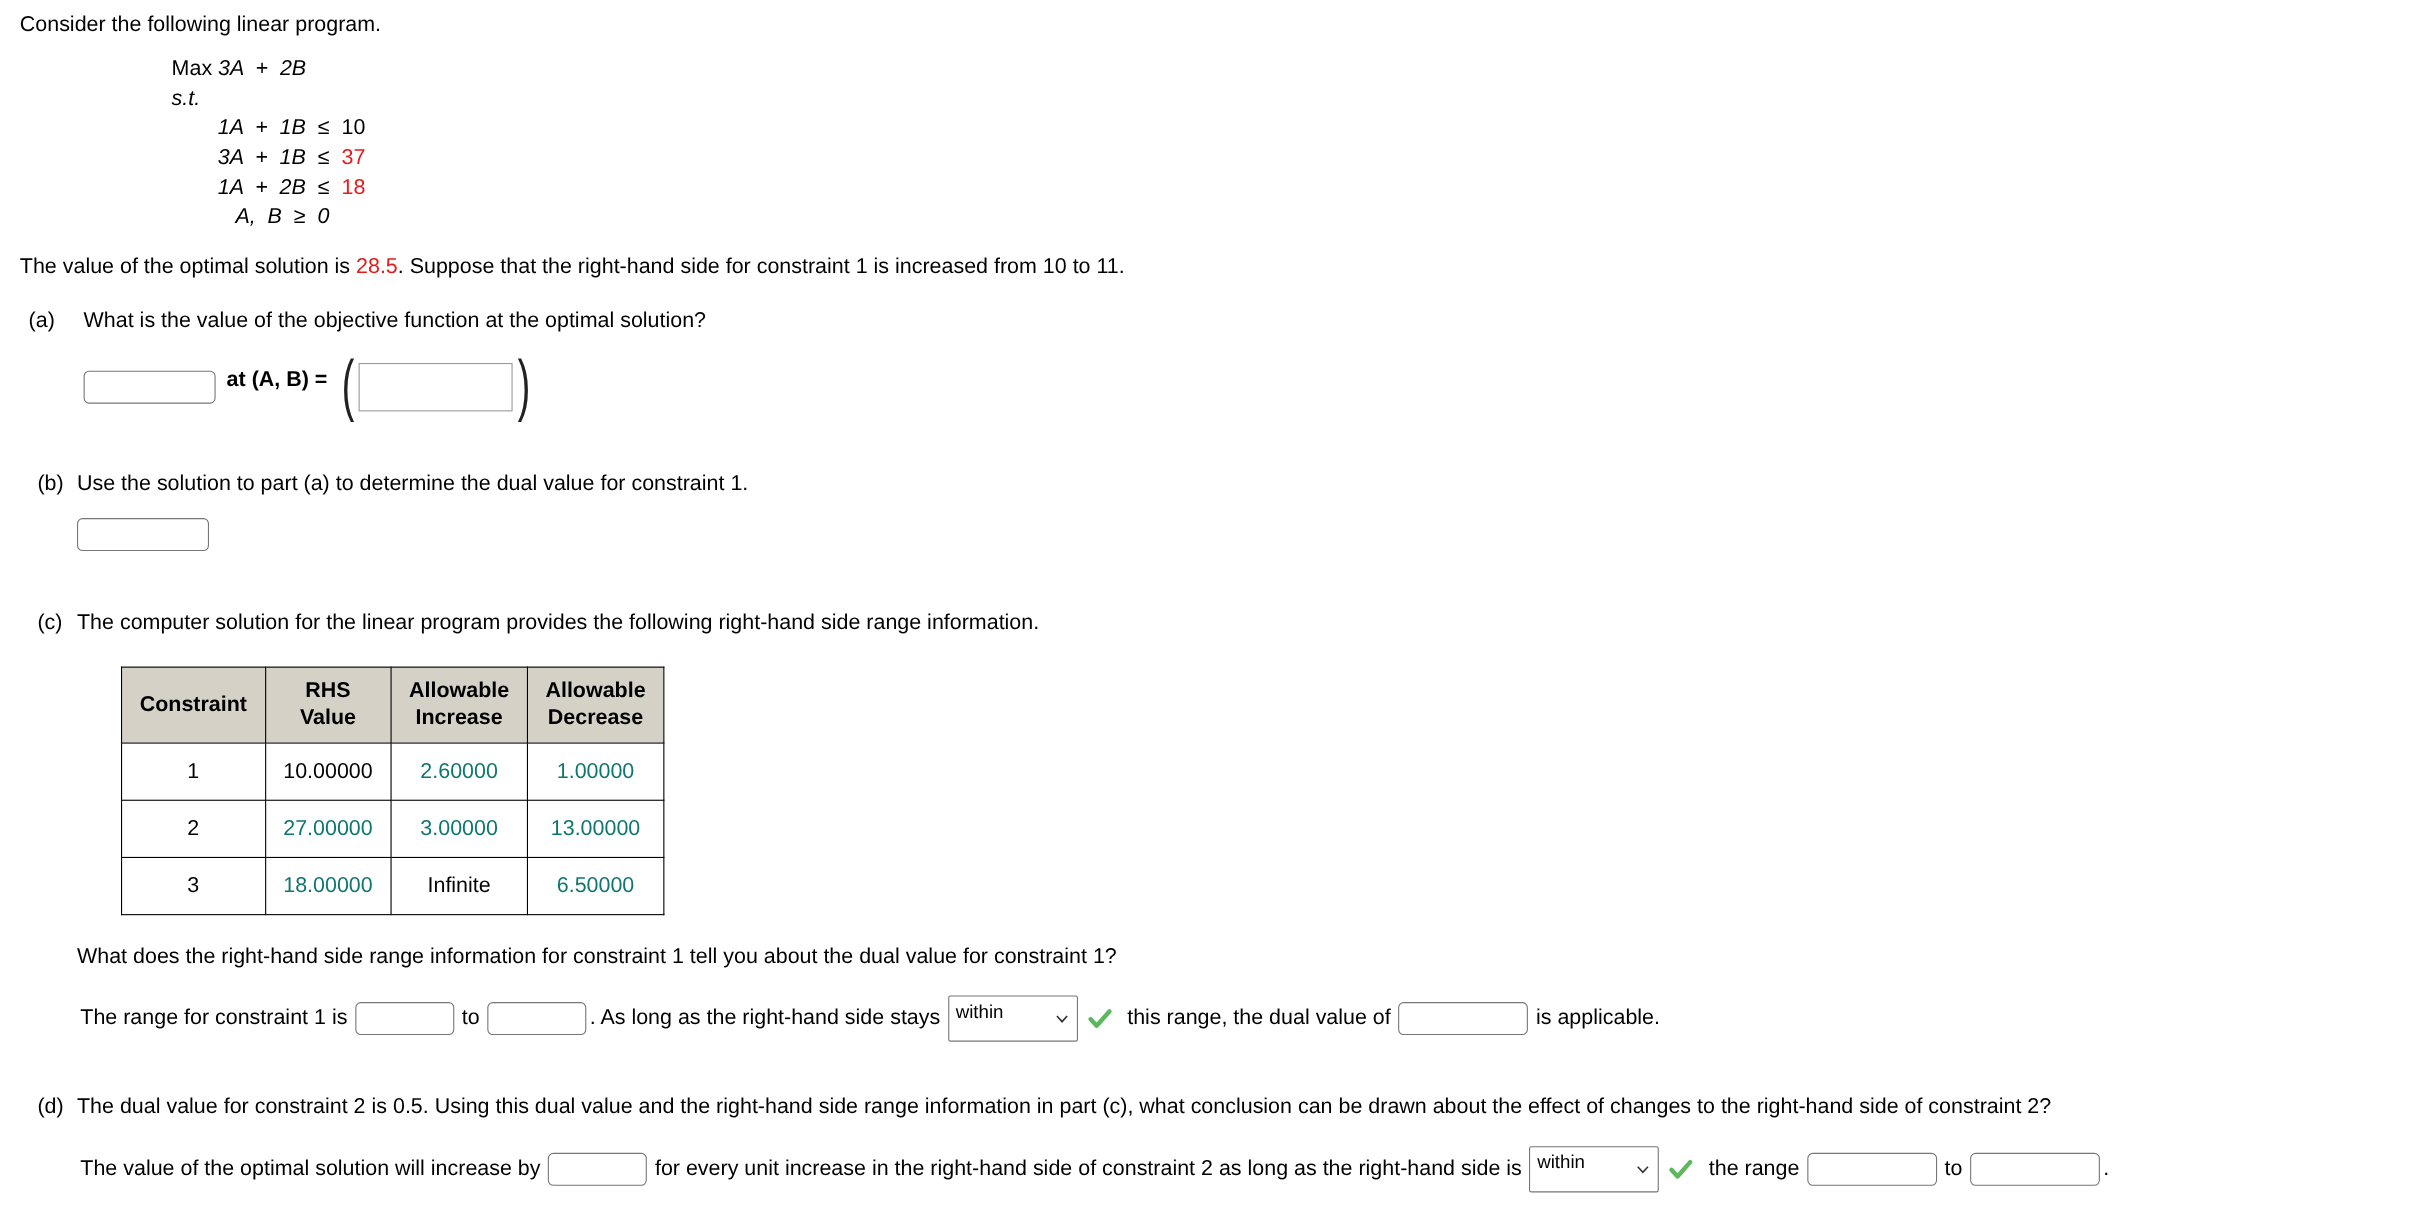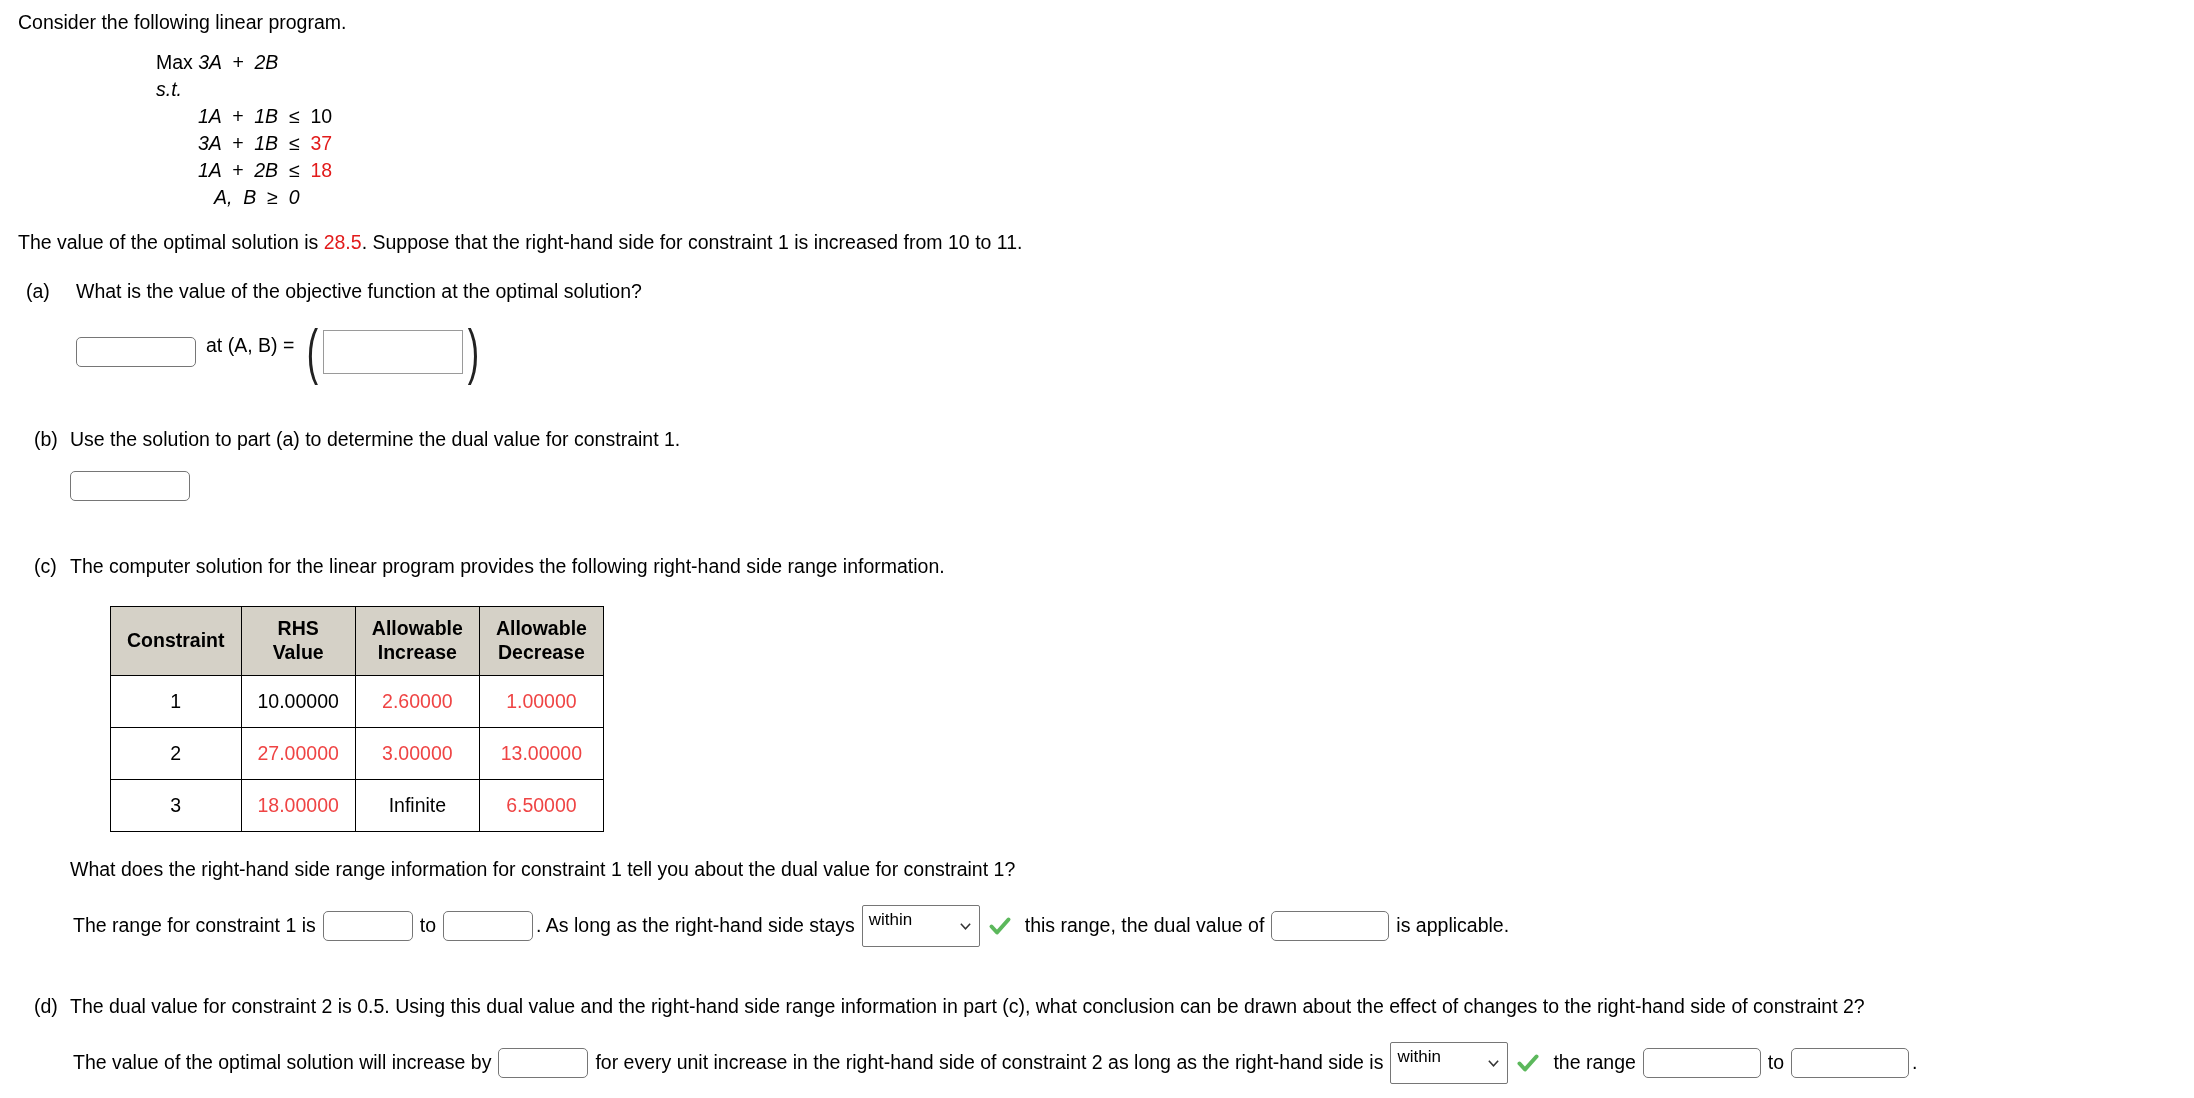--- a/index.html
+++ b/index.html
@@ -87,20 +87,21 @@
   .answer-row {
     margin-top: 26px;
     display: flex;
     align-items: center;
     gap: 0;
     font-size: 19.5px;
   }
   .answer-row .at-text {
     margin: 0 8px 12px 10px;
     white-space: nowrap;
+    font-weight: bold;
   }
   .paren {
     font-size: 62px;
     line-height: 0.72;
     font-weight: 300;
     display: inline-block;
     transform: scaleX(0.55);
     color: #222;
   }
   .paren-wrap {
@@ -125,21 +126,21 @@
     line-height: 1.22;
     font-size: 19.5px;
   }
   table.rhs td {
     border: 1px solid #000000;
     text-align: center;
     padding: 14px 16px;
     background: #ffffff;
     font-size: 19.5px;
   }
-  table.rhs td.red { color: #ef4444; }
+  table.rhs td.red { color: #0f766e; }
 
   
   .sel {
     display: inline-block;
     vertical-align: middle;
     position: relative;
     border: 1px solid #767676;
     border-radius: 2px;
     background: #ffffff;
     height: 42px;

